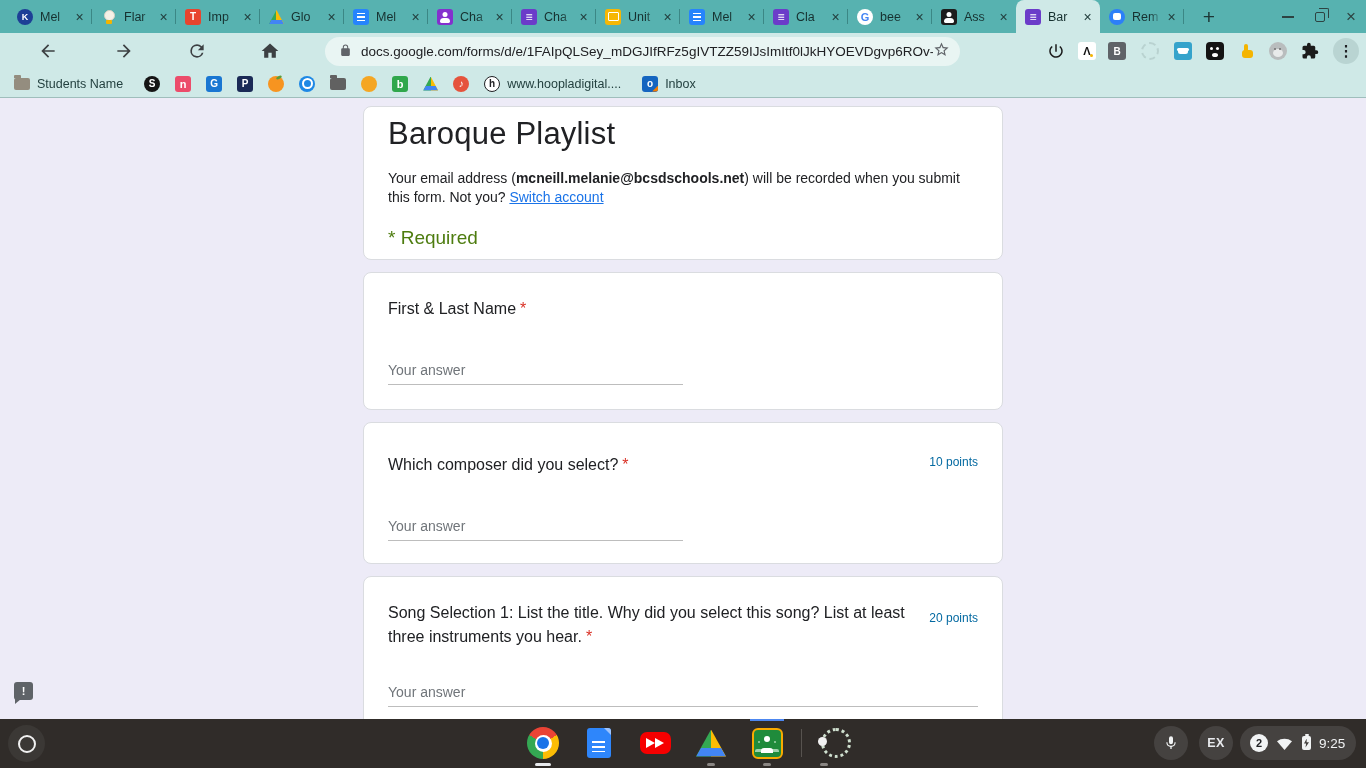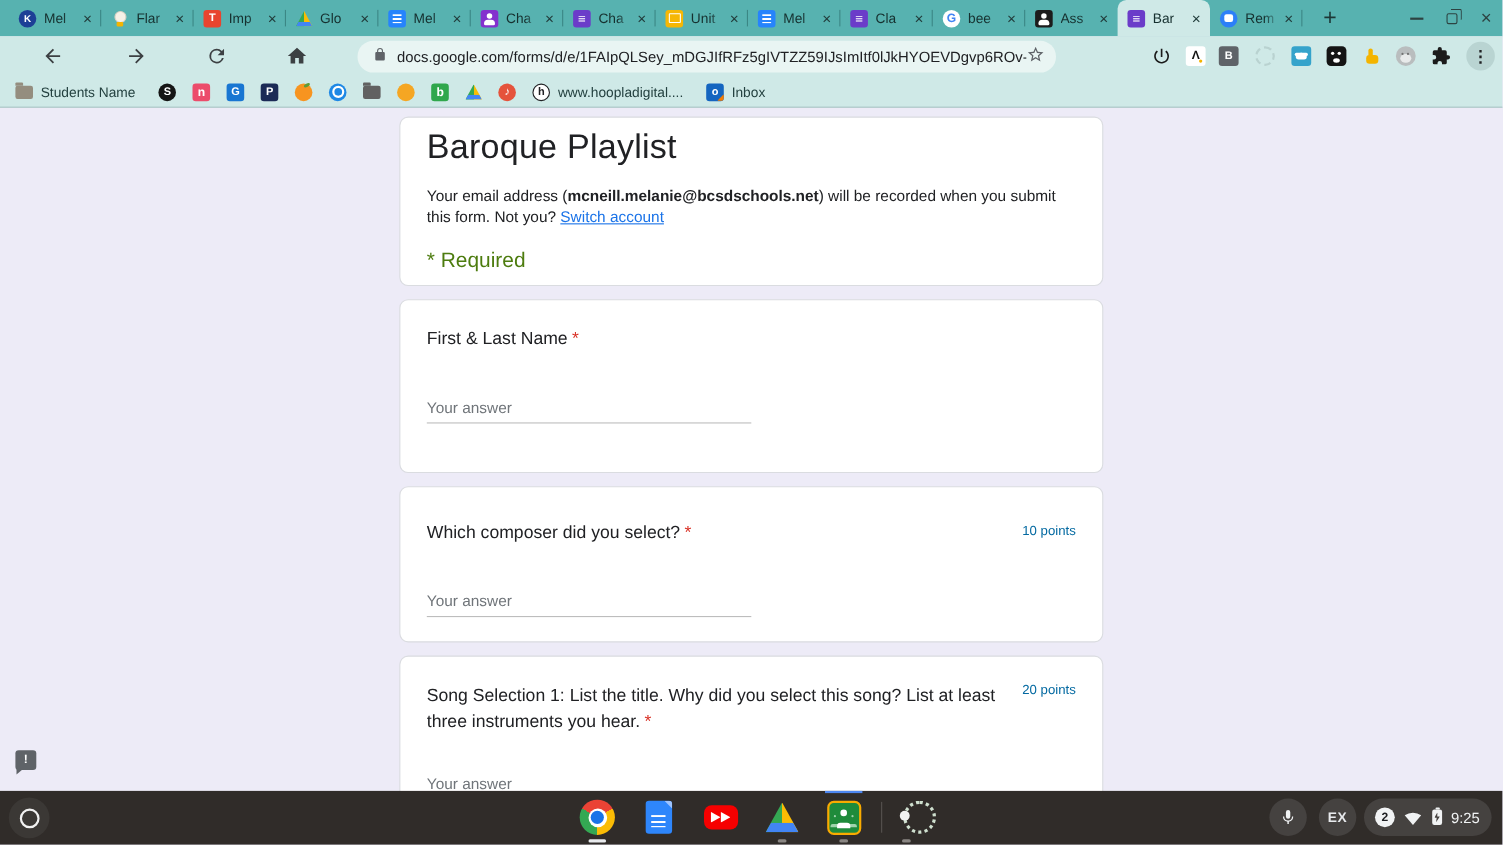--- a/index.html
+++ b/index.html
@@ -101,26 +101,26 @@
   #page{position:absolute;top:98px;left:0;width:1366px;height:621px;background:#edebf7;overflow:hidden}
   #form-col{width:640px;margin:8px auto 0}
   .card{background:#fff;border:1px solid #dadce0;border-radius:8px;margin-bottom:12px;position:relative}
   #card-header{height:154px;padding:9px 24px}
   #form-title{font-size:31px;font-weight:400;color:#202124;letter-spacing:.2px}
   #email-notice{margin-top:17px;font-size:14px;line-height:19px;color:#202124;width:592px}
   #email-notice b{font-weight:bold}
   #switch-account{color:#1a73e8;text-decoration:underline;cursor:pointer}
   #required-note{margin-top:20px;font-size:19px;color:#4d7c0f}
   .q-card{padding:24px}
-  #card-q2{height:158px}#card-q3{height:142px;padding-top:30px}#card-q4{height:200px}
+  #card-q2{height:138px}#card-q3{height:142px;padding-top:30px}#card-q4{height:200px}
   .q-title{font-size:16px;line-height:24px;color:#202124;width:545px}
   .q-star{color:#d93025;margin-left:4px}
   .q-points{position:absolute;right:24px;font-size:12px;color:#0369a1}
   #card-q3 .q-points{top:32px}
-  #card-q4 .q-points{top:23px}
+  #card-q4 .q-points{top:34px}
   .answer{display:block;margin-top:34px;border:none;outline:none;background:transparent;border-bottom:1px solid #bdbdbd;height:30px;font-size:14px;color:#b91c1c;font-family:"Liberation Sans",sans-serif}
   .answer::placeholder{color:#70757a}
   .answer.short{width:295px}
   .answer.long{width:590px;margin-top:28px}
   #feedback-bubble{position:absolute;left:14px;top:584px;width:19px;height:18px;background:#5f6368;border-radius:3px;display:flex;align-items:center;justify-content:center}
   #feedback-bubble::before{content:"!";color:#fff;font-size:11px;font-weight:bold}
   #feedback-bubble::after{content:"";position:absolute;left:1px;bottom:-4px;width:0;height:0;border-top:5px solid #5f6368;border-right:6px solid transparent}
 
   
   #shelf{position:absolute;bottom:0;left:0;width:1366px;height:49px;background:#302c29}

